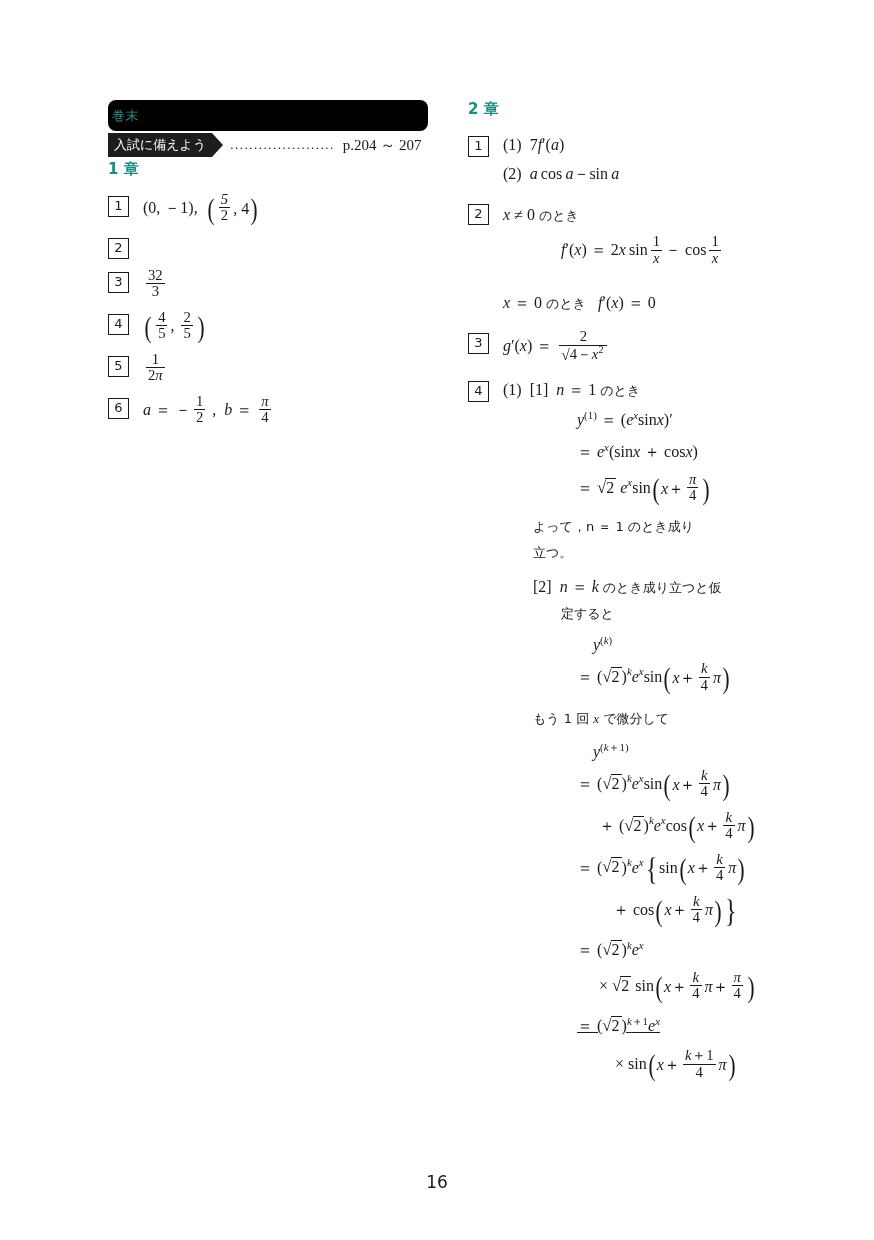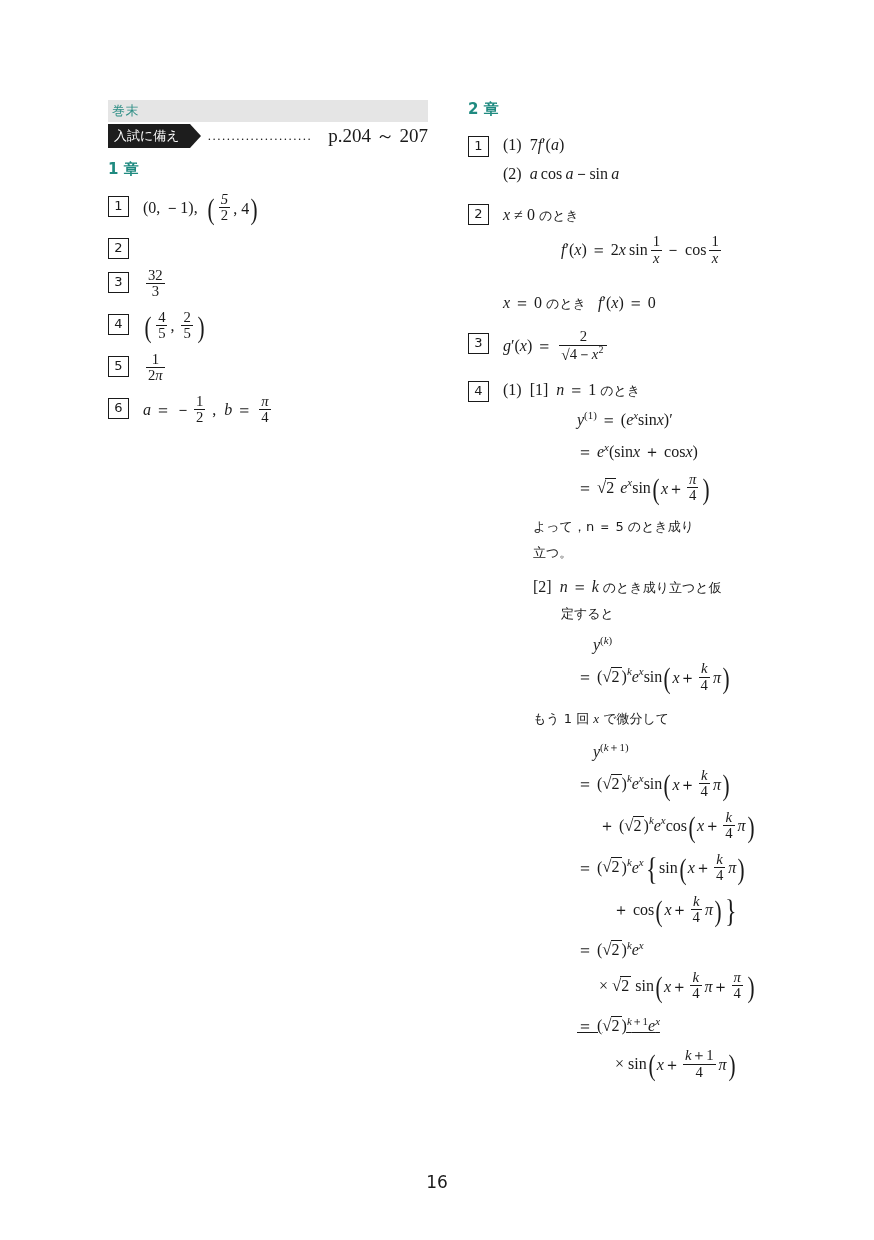--- a/index.html
+++ b/index.html
@@ -20,24 +20,25 @@
   }
 
   
   .header-block {
     position: absolute;
     left: 108px;
     top: 100px;
     width: 320px;
   }
   .band-top {
-    background: #e5e5e5;
-    height: 22px;
+    background: #000000;
+    height: 31px;
     display: flex;
     align-items: center;
+    border-radius: 8px;
   }
   .band-top .kanmatsu {
     color: #2f8f86;
     font-size: 13px;
     font-family: "DejaVu Sans", sans-serif;
     padding-left: 4px;
     letter-spacing: 0.5px;
   }
   .band-bottom {
     display: flex;
@@ -67,22 +68,22 @@
     border-bottom: 12px solid transparent;
   }
   .dots {
     margin-left: 18px;
     font-size: 13px;
     letter-spacing: 1.5px;
     color: #1a1a1a;
     font-family: "Liberation Serif", serif;
   }
   .pageref {
-    font-size: 19px;
-    margin-left: 16px;
+    font-size: 15px;
+    margin-left: 8px;
     white-space: nowrap;
   }
 
   
   .col {
     position: absolute;
     top: 160px;
   }
   .col-left  { left: 108px; width: 340px; }
   .col-right { left: 468px; width: 340px; top: 100px; }
@@ -327,21 +328,21 @@
         <div class="mathline indent3" style="margin-top:6px;">
           ＝ <i>e</i><sup><i>x</i></sup>(sin<i>x</i> ＋ cos<i>x</i>)
         </div>
         <div class="mathline indent3" style="margin-top:8px;">
           ＝ <span class="sqrt"><span class="rad">√</span><span class="bar">2</span></span> <i>e</i><sup><i>x</i></sup>sin<span class="paren-big"><span class="pl">(</span><i>x</i>＋<span class="frac">
                 <span class="num"><i>π</i></span>
                 <span class="den">4</span>
               </span><span class="pr">)</span></span>
         </div>
 
-        <div class="mathline indent1 jp" style="margin-top:12px;">よって，n ＝ 5 のとき成り</div>
+        <div class="mathline indent1 jp" style="margin-top:12px;">よって，n ＝ 1 のとき成り</div>
         <div class="mathline indent1 jp" style="margin-top:6px;">立つ。</div>
 
         <div class="sub" style="margin-top:12px; padding-left:30px;">
           <span class="sublabel">[2]</span>
           <span><i>n</i> ＝ <i>k</i>&nbsp;<span class="jp">のとき成り立つと仮</span></span>
         </div>
         <div class="mathline indent2 jp" style="margin-top:4px;">定すると</div>
 
         <div class="mathline" style="margin-top:8px; padding-left:90px;">
           <i>y</i><sup>(<i>k</i>)</sup>

